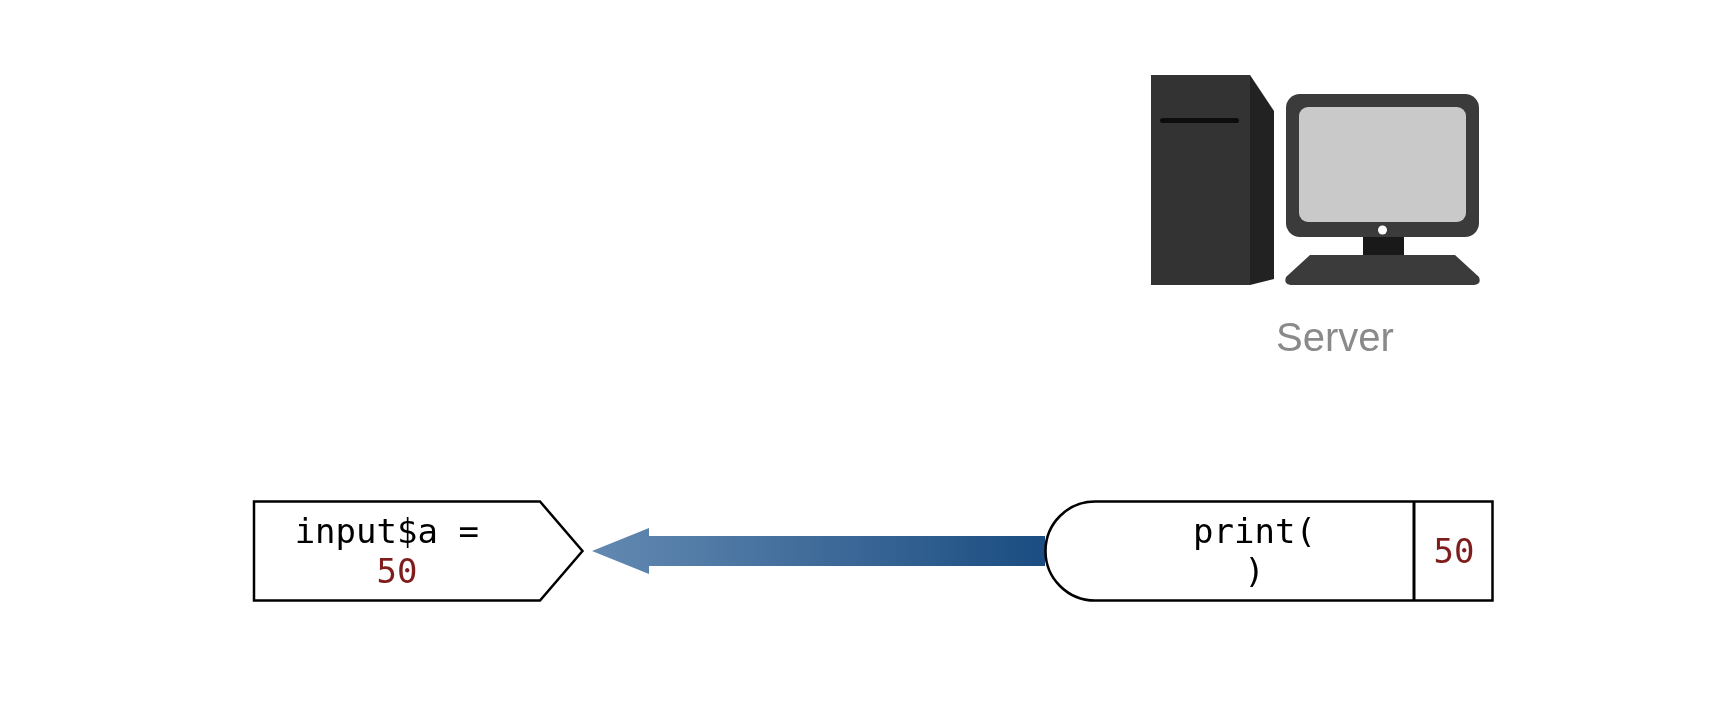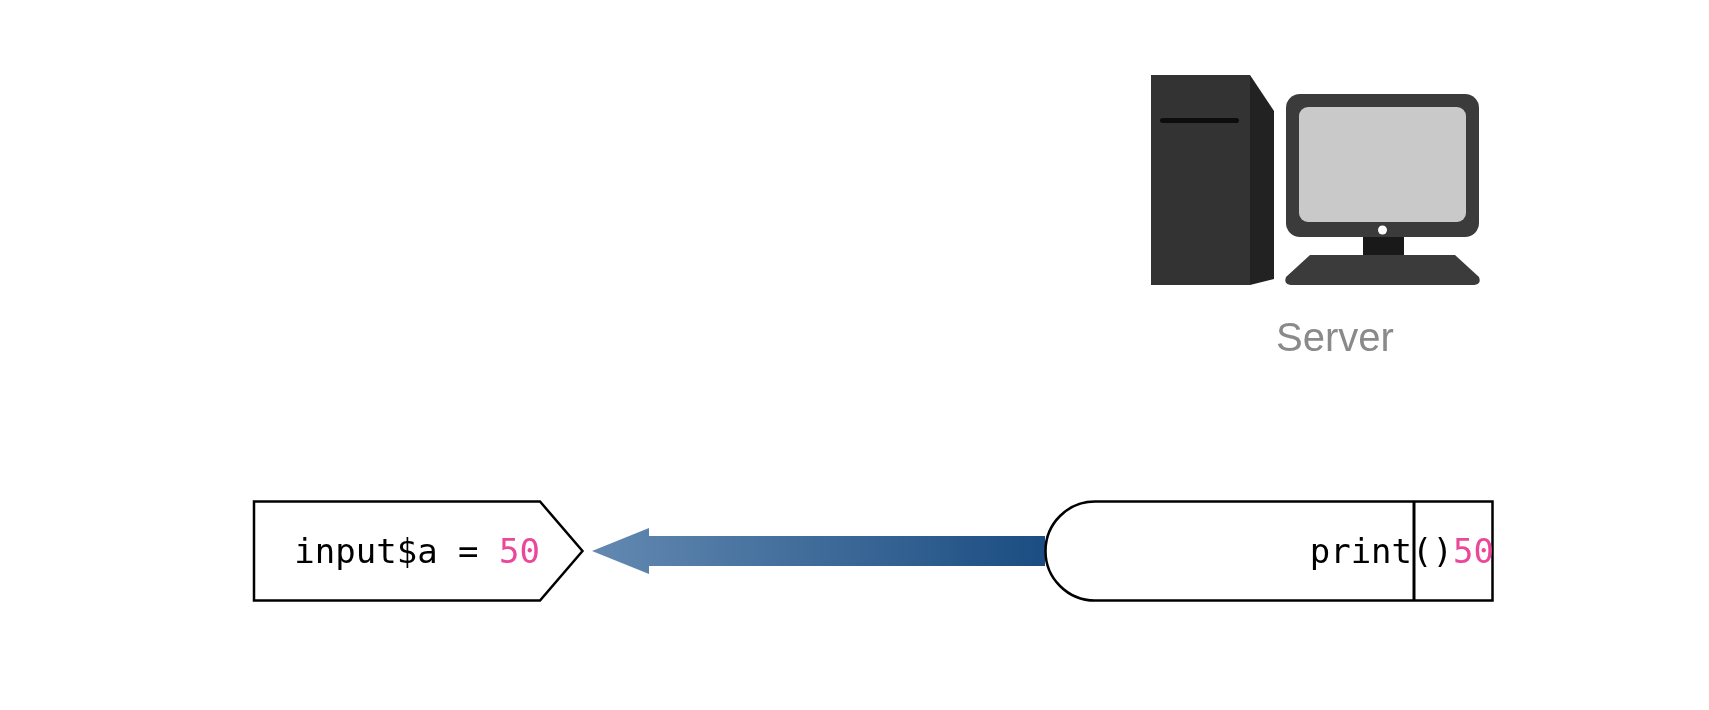--- a/index.html
+++ b/index.html
@@ -37,35 +37,36 @@
     font-family: "Liberation Sans", sans-serif;
     font-size: 40px;
     line-height: 1;
     color: #8a8a8a;
     white-space: pre;
   }
   .code {
     position: absolute;
     display: flex;
     align-items: center;
-    justify-content: flex-end;
+    justify-content: center;
     font-family: "DejaVu Sans Mono", monospace;
     font-size: 34px;
     color: #000000;
     white-space: pre;
+    flex-direction: column;
   }
-  .code .blue { color: #ec4899; }
+  .code .blue { color: #7f1d1d; }
   .input-code-box {
     left: 222px;
     top: 501px;
     width: 286px;
     height: 99px;
   }
   .print-code-box {
-    left: 1102px;
+    left: 1063px;
     top: 501px;
     width: 319px;
     height: 99px;
   }
   .output-cell-box {
     left: 1382px;
     top: 501px;
     width: 80px;
     height: 99px;
   }

